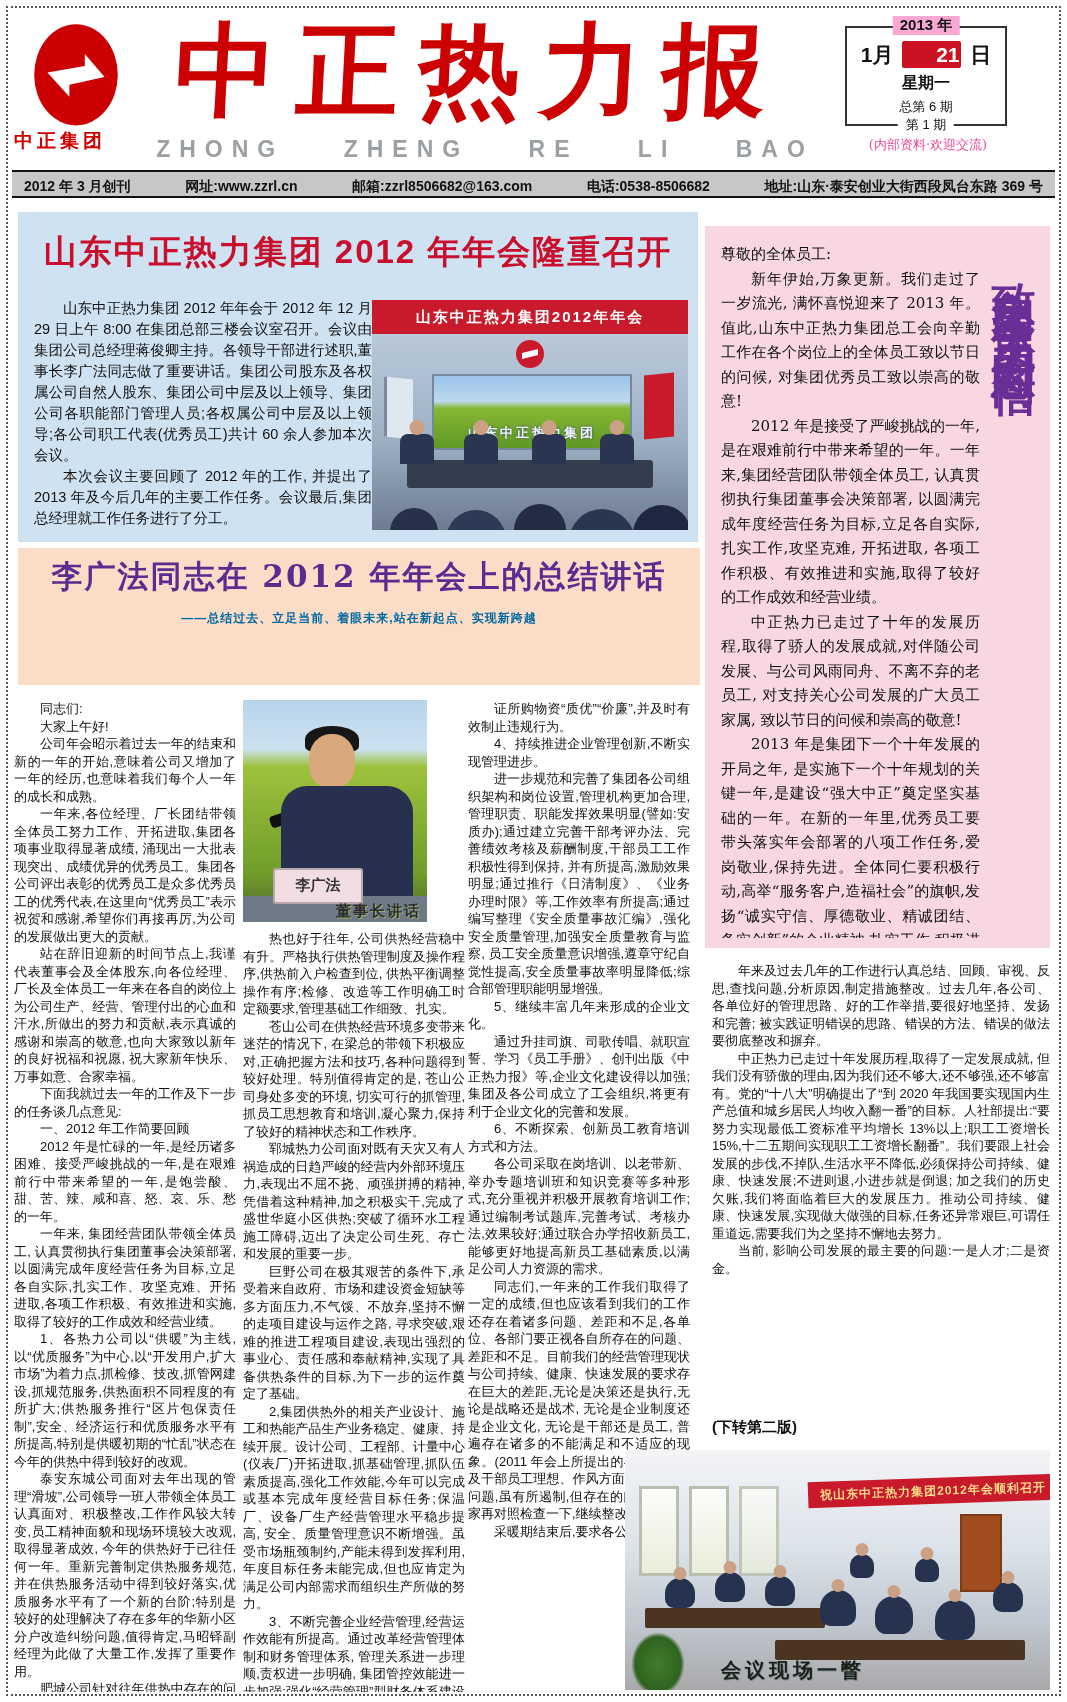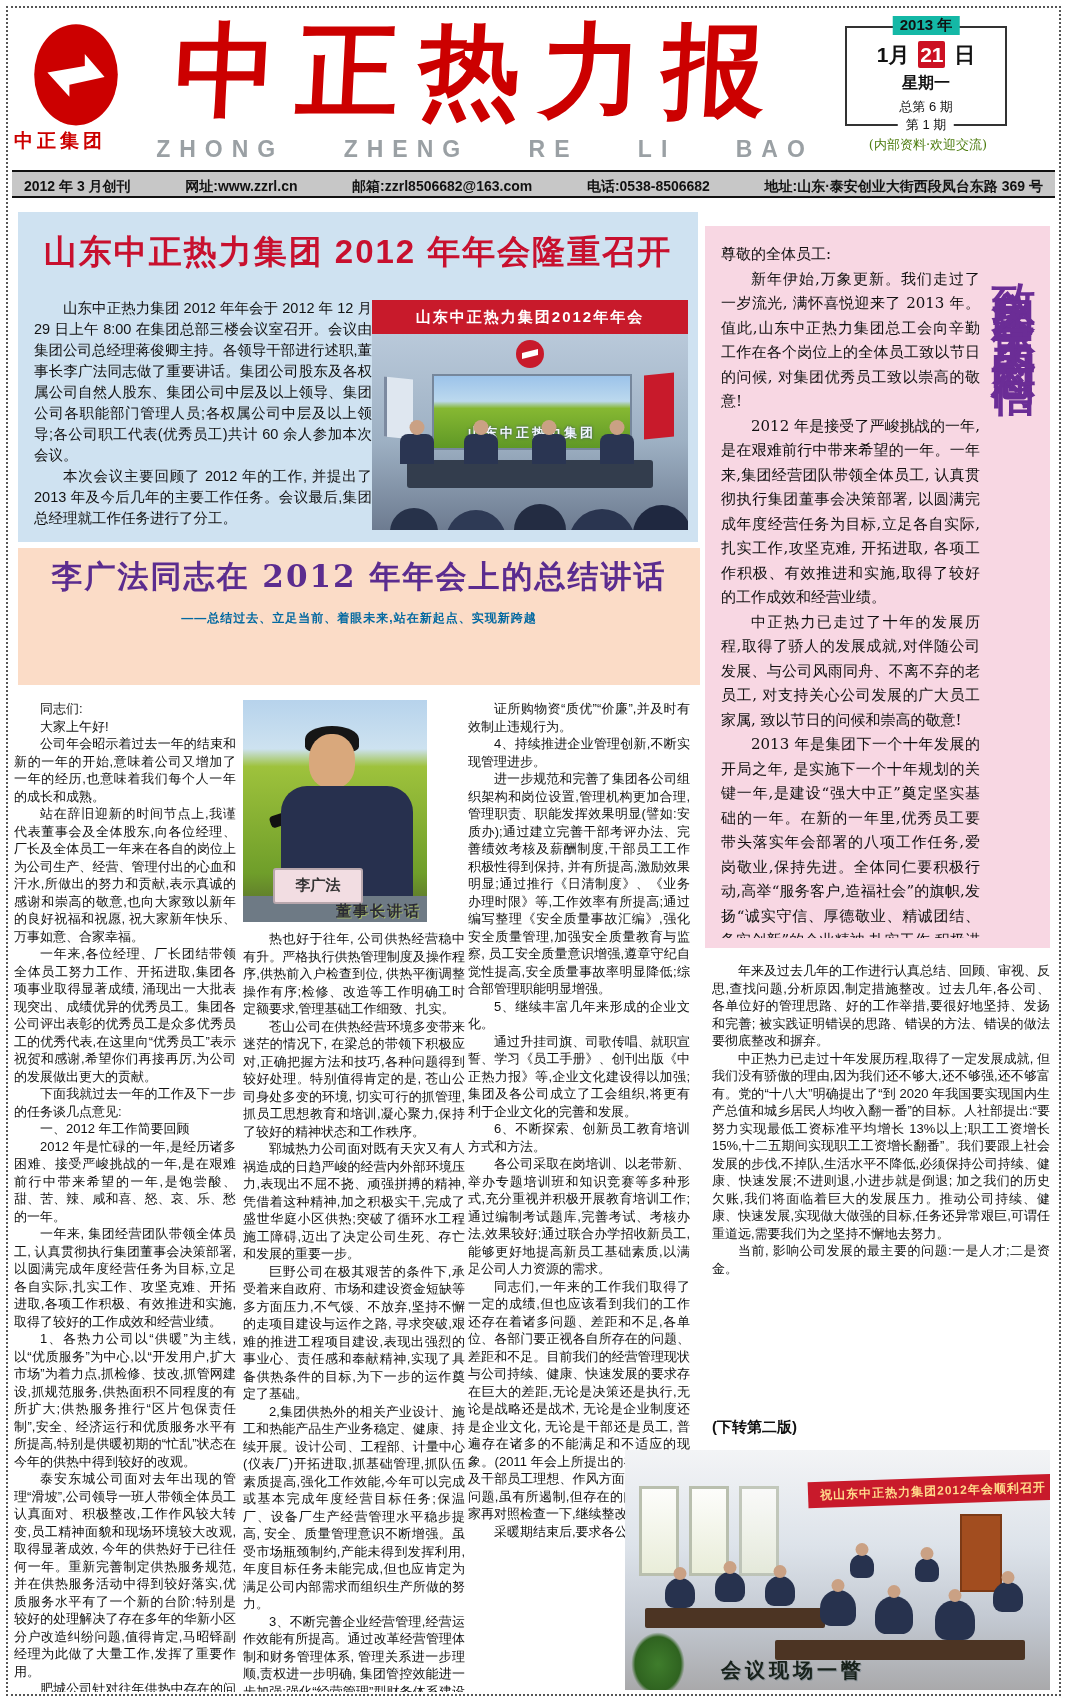--- a/index.html
+++ b/index.html
@@ -6,27 +6,27 @@
   body{font-family:"Liberation Sans","DejaVu Sans",sans-serif;color:#111;}
   .page{position:relative;width:1067px;height:1702px;background:#fff;overflow:hidden;}
   .page-border{position:absolute;left:6px;top:6px;right:6px;bottom:6px;border:2px dotted #555;pointer-events:none;z-index:9;}
 
   
   .logo-wrap{position:absolute;left:28px;top:22px;width:100px;height:128px;}
   .logo-label{position:absolute;left:14px;top:128px;width:120px;font-size:19px;font-weight:bold;color:#cc0000;letter-spacing:4px;font-family:"DejaVu Serif",serif;}
   .masthead-title{position:absolute;left:125px;top:6px;width:710px;height:128px;text-align:center;font-family:"DejaVu Serif",serif;font-weight:bold;color:#cc0000;font-size:102px;letter-spacing:20px;line-height:128px;transform:skewX(-3deg);white-space:nowrap;}
   .masthead-pinyin{position:absolute;left:140px;top:136px;width:690px;text-align:center;color:#9aa0a4;font-weight:bold;font-size:23px;letter-spacing:9px;word-spacing:44px;white-space:nowrap;}
   .datebox{position:absolute;left:845px;top:26px;width:158px;height:96px;border:2px solid #333;}
-  .datebox .year{position:absolute;top:-12px;left:50%;transform:translateX(-50%);background:#14b8a6;padding:0 7px;font-size:15px;font-weight:bold;white-space:nowrap;}
+  .datebox .year{position:absolute;top:-12px;left:50%;transform:translateX(-50%);background:#f9a8d4;padding:0 7px;font-size:15px;font-weight:bold;white-space:nowrap;}
   .datebox .dayrow{margin-top:13px;text-align:center;font-size:21px;font-weight:bold;}
-  .datebox .daynum{display:inline-block;background:#cc1122;color:#fff;width:27px;height:27px;line-height:27px;border-radius:2px;margin:0 3px;}
+  .datebox .daynum{display:inline-block;background:#cc1122;color:#fff;width:27px;height:27px;line-height:27px;border-radius:2px;margin:0 3px;padding-left:32px;}
   .datebox .weekday{text-align:center;font-size:16px;font-weight:bold;margin-top:4px;font-family:Liberation Mono, monospace;}
   .datebox .issue-total{text-align:center;font-size:13px;margin-top:4px;}
   .datebox .issue-no{position:absolute;bottom:-10px;left:50%;transform:translateX(-50%);background:#fff;padding:0 8px;font-size:13px;white-space:nowrap;}
-  .masthead-note{position:absolute;left:833px;top:136px;width:190px;text-align:center;font-size:13px;color:#4d7c0f;font-family:"DejaVu Serif",serif;}
+  .masthead-note{position:absolute;left:833px;top:136px;width:190px;text-align:center;font-size:13px;color:#ec4899;font-family:"DejaVu Serif",serif;}
 
   
   .infobar{position:absolute;left:12px;top:170px;width:1043px;height:28px;background:#c7c7c7;border-top:2px solid #111;border-bottom:2px solid #111;display:flex;align-items:flex-end;justify-content:space-between;padding:0 12px;box-sizing:border-box;font-size:14px;font-weight:bold;white-space:nowrap;}
 
   
   .article1{position:absolute;left:18px;top:212px;width:680px;height:330px;background:#cfe2f1;overflow:hidden;}
   .article1 h1{margin:0;padding-top:18px;text-align:center;font-size:33px;font-weight:bold;color:#c8102e;letter-spacing:2px;}
   .a1-text{position:absolute;left:16px;top:86px;width:338px;bottom:8px;overflow:hidden;font-size:14.5px;line-height:21px;text-align:justify;}
   .a1-text p{margin:0;text-indent:2em;}
   .photoA{position:absolute;right:10px;top:88px;width:316px;height:230px;overflow:hidden;}
@@ -161,22 +161,22 @@
 
   <div class="article2-head">
     <h2>李广法同志在 2012 年年会上的总结讲话</h2>
     <div class="sub">——总结过去、立足当前、着眼未来,站在新起点、实现新跨越</div>
   </div>
 
   <div class="bodycol col1">
       <p>同志们:</p>
       <p>大家上午好!</p>
       <p>公司年会昭示着过去一年的结束和新的一年的开始,意味着公司又增加了一年的经历,也意味着我们每个人一年的成长和成熟。</p>
+      <p>一年来,各位经理、厂长团结带领全体员工努力工作、开拓进取,集团各项事业取得显著成绩, 涌现出一大批表现突出、成绩优异的优秀员工。集团各公司评出表彰的优秀员工是众多优秀员工的优秀代表,在这里向“优秀员工”表示祝贺和感谢,希望你们再接再厉,为公司的发展做出更大的贡献。</p>
       <p>站在辞旧迎新的时间节点上,我谨代表董事会及全体股东,向各位经理、厂长及全体员工一年来在各自的岗位上为公司生产、经营、管理付出的心血和汗水,所做出的努力和贡献,表示真诚的感谢和崇高的敬意,也向大家致以新年的良好祝福和祝愿, 祝大家新年快乐、万事如意、合家幸福。</p>
-      <p>一年来,各位经理、厂长团结带领全体员工努力工作、开拓进取,集团各项事业取得显著成绩, 涌现出一大批表现突出、成绩优异的优秀员工。集团各公司评出表彰的优秀员工是众多优秀员工的优秀代表,在这里向“优秀员工”表示祝贺和感谢,希望你们再接再厉,为公司的发展做出更大的贡献。</p>
       <p>下面我就过去一年的工作及下一步的任务谈几点意见:</p>
       <p>一、2012 年工作简要回顾</p>
       <p>2012 年是忙碌的一年,是经历诸多困难、接受严峻挑战的一年,是在艰难前行中带来希望的一年,是饱尝酸、甜、苦、辣、咸和喜、怒、哀、乐、愁的一年。</p>
       <p>一年来, 集团经营团队带领全体员工, 认真贯彻执行集团董事会决策部署,以圆满完成年度经营任务为目标,立足各自实际,扎实工作、攻坚克难、开拓进取,各项工作积极、有效推进和实施,取得了较好的工作成效和经营业绩。</p>
       <p>1、各热力公司以“供暖”为主线,以“优质服务”为中心,以“开发用户,扩大市场”为着力点,抓检修、技改,抓管网建设,抓规范服务,供热面积不同程度的有所扩大;供热服务推行“区片包保责任制”,安全、经济运行和优质服务水平有所提高,特别是供暖初期的“忙乱”状态在今年的供热中得到较好的改观。</p>
       <p>泰安东城公司面对去年出现的管理“滑坡”,公司领导一班人带领全体员工认真面对、积极整改,工作作风较大转变,员工精神面貌和现场环境较大改观,取得显著成效, 今年的供热好于已往任何一年。重新完善制定供热服务规范,并在供热服务活动中得到较好落实,优质服务水平有了一个新的台阶;特别是较好的处理解决了存在多年的华新小区分户改造纠纷问题,值得肯定,马昭铎副经理为此做了大量工作,发挥了重要作用。</p>
       <p>肥城公司针对往年供热中存在的问题和不足, 积极采取有效措施加以解决,工作做得认真、做得细、做得实,今年的供</p>
     </div>
 
   <div class="bodycol col2">

